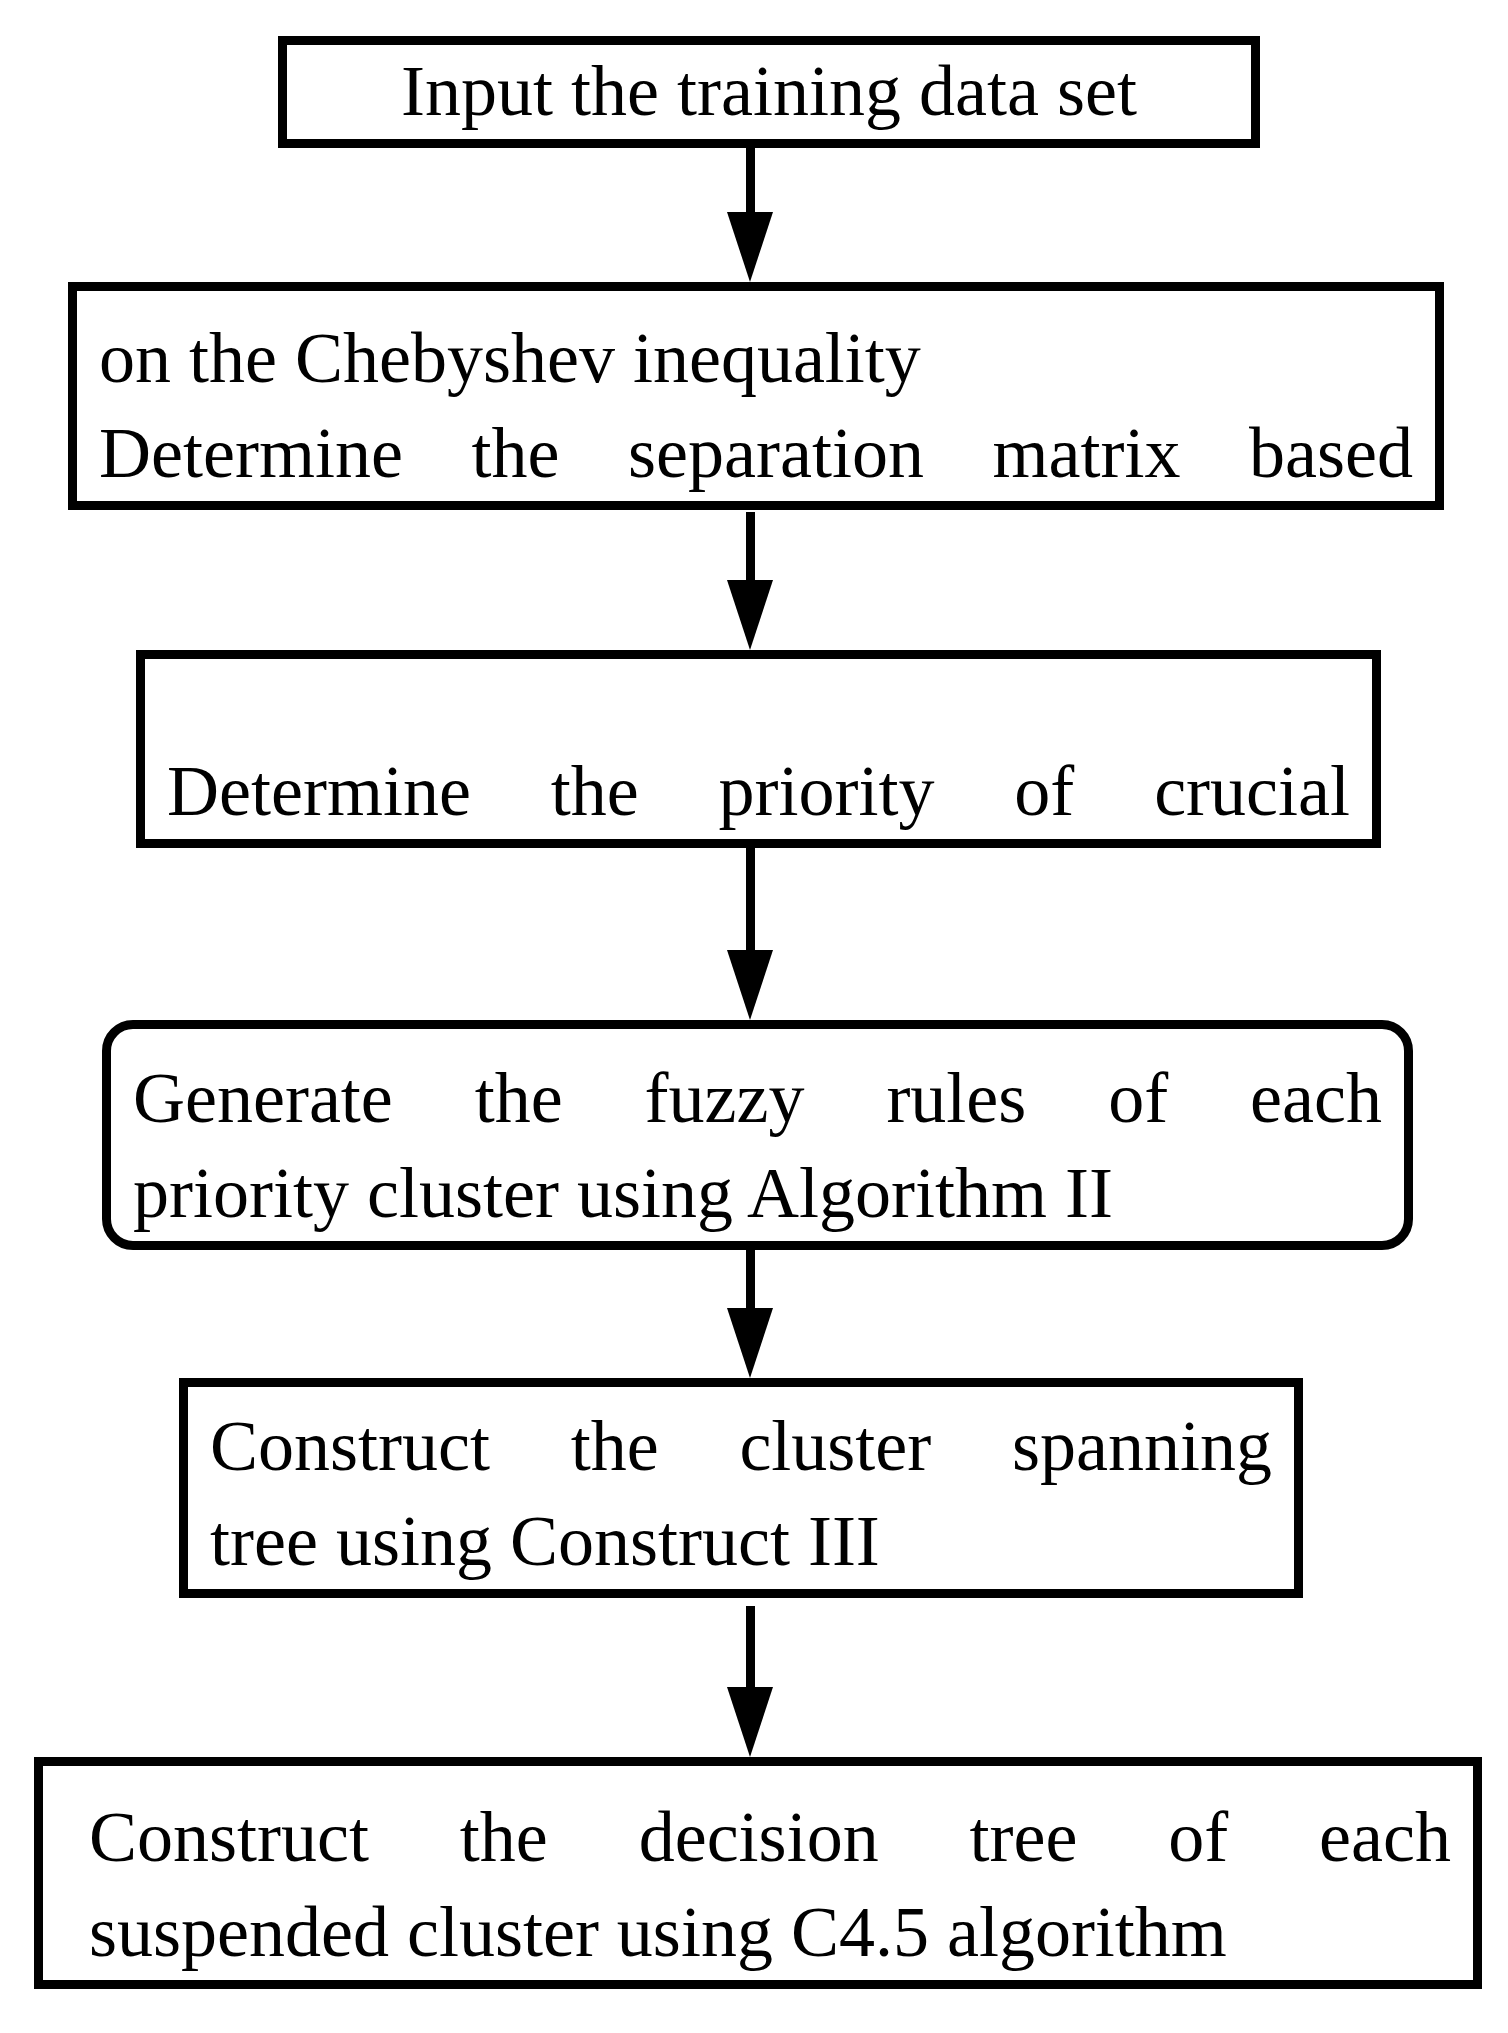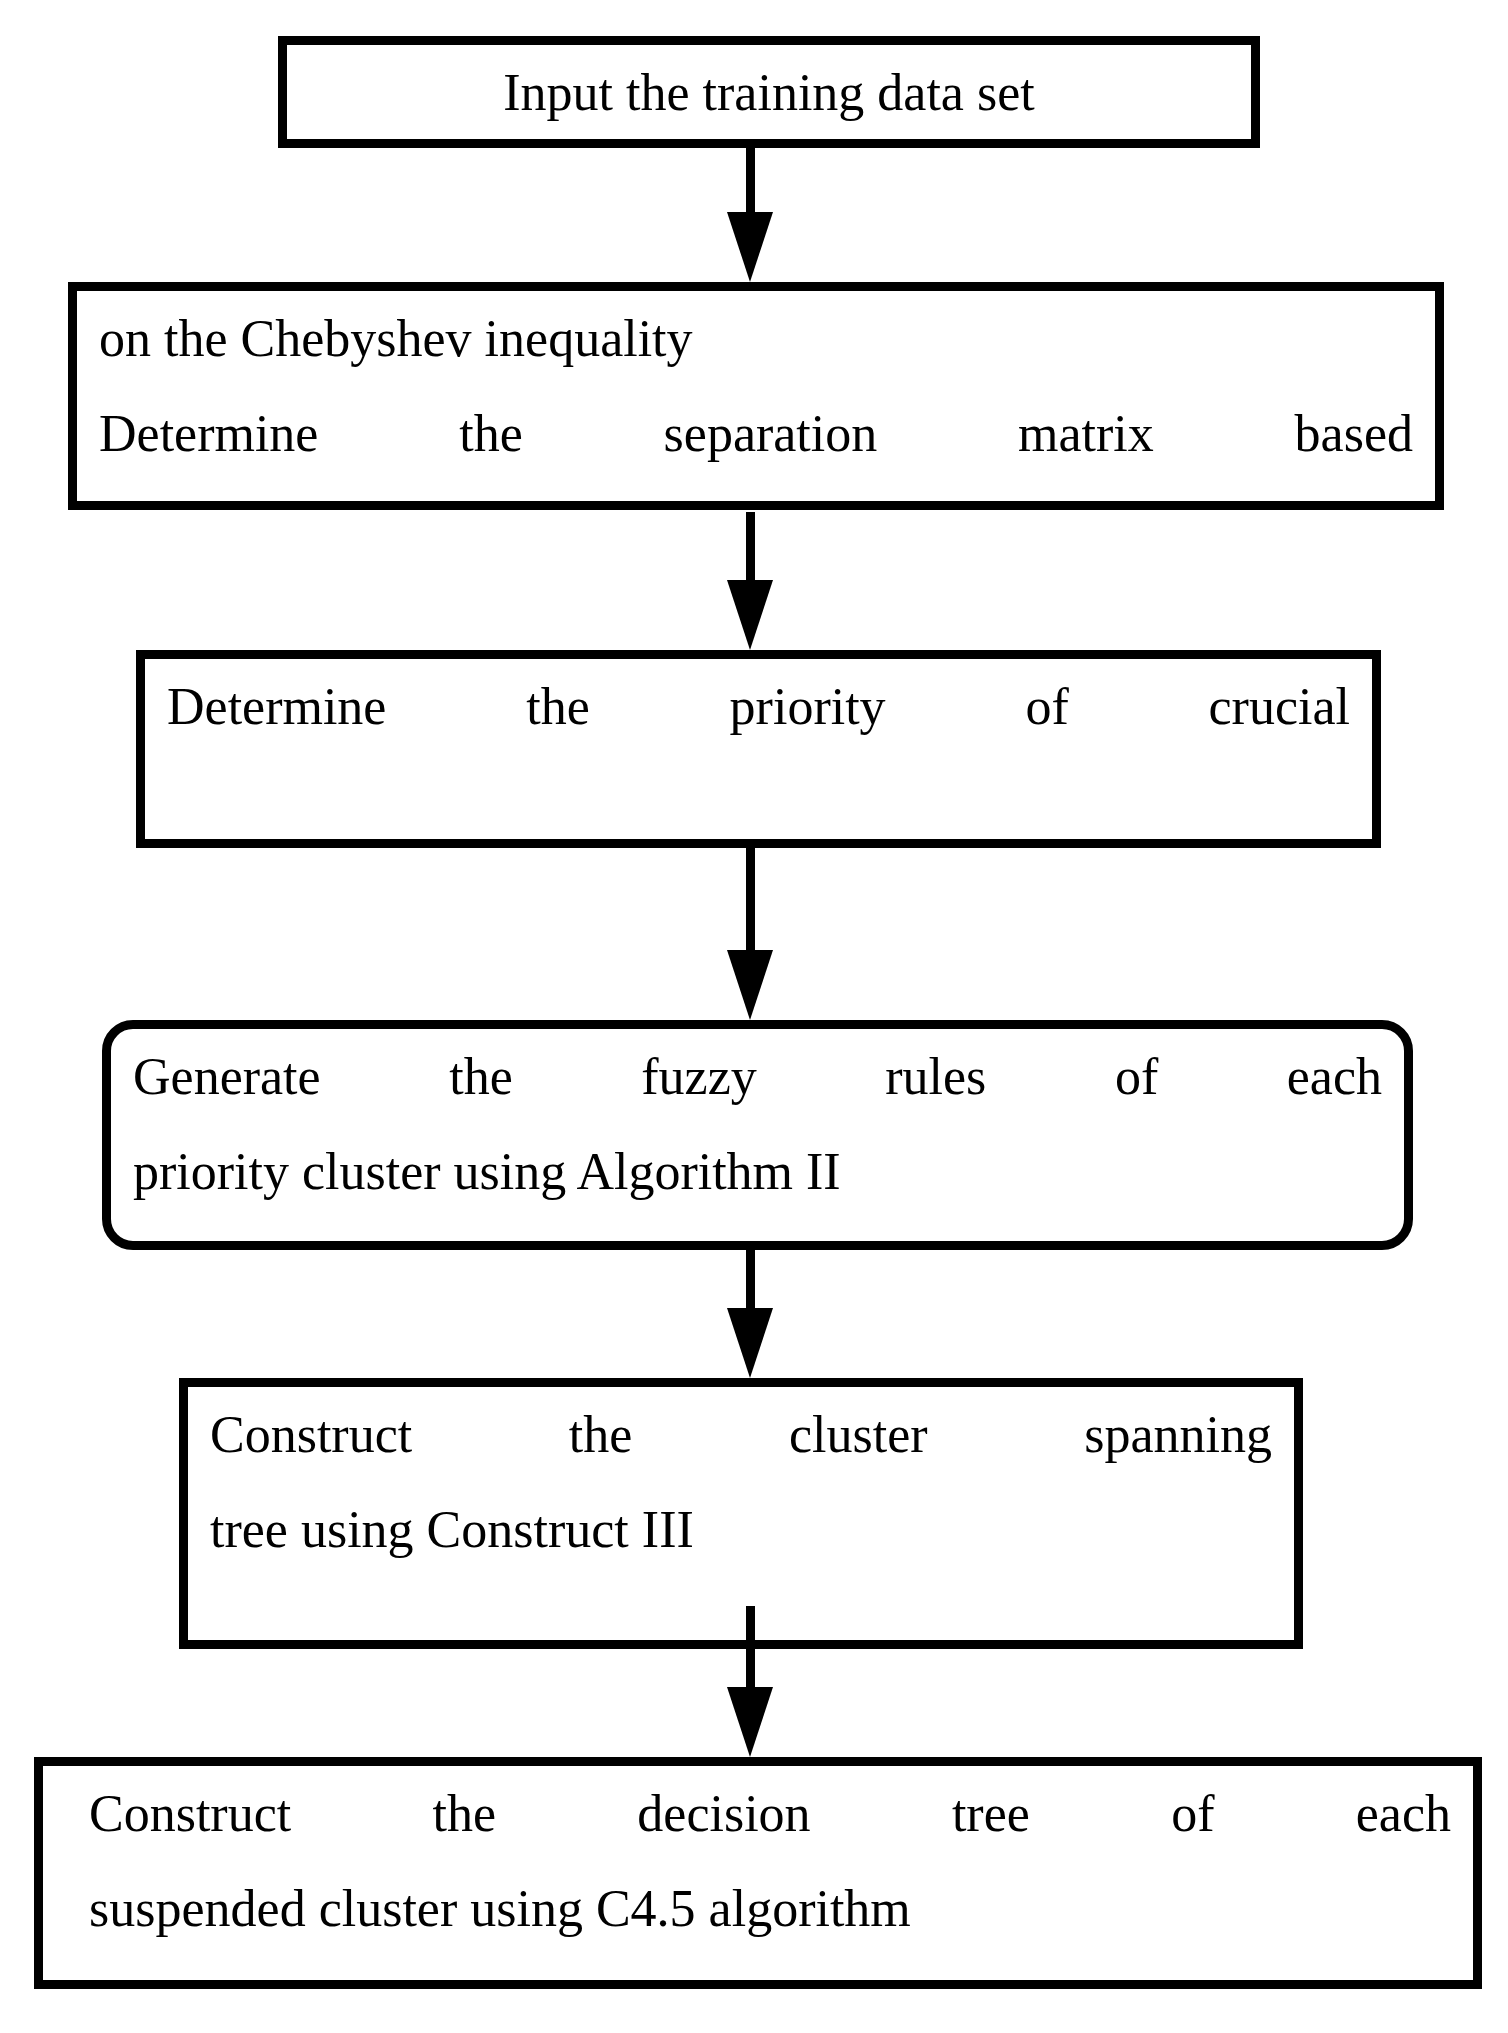--- a/index.html
+++ b/index.html
@@ -15,44 +15,44 @@
     font-family: "Liberation Serif", "DejaVu Serif", serif;
     color: #000000;
   }
   .flow-box {
     position: absolute;
     border: 9px solid #000000;
     background: #ffffff;
     box-sizing: border-box;
     display: flex;
     flex-direction: column;
-    justify-content: flex-start;
+    justify-content: flex-end;
     padding: 0 22px;
-    font-size: 52px;
+    font-size: 72px;
     line-height: 95px;
     white-space: nowrap;
   }
   .flow-box .line {
     display: block;
     white-space: normal;
     text-align: left;
   }
   .flow-box .line.center {
     text-align: center;
   }
   .flow-box .line.stretch {
     text-align: justify;
     text-align-last: justify;
   }
   
   .b1 { left: 278px;  top: 36px;   width: 982px;  height: 112px; }
   .b2 { left: 68px;   top: 282px;  width: 1376px; height: 228px; }
   .b3 { left: 136px;  top: 650px;  width: 1245px; height: 198px; }
   .b4 { left: 102px;  top: 1020px; width: 1311px; height: 230px; border-radius: 31px; }
-  .b5 { left: 179px;  top: 1378px; width: 1124px; height: 271px; }
+  .b5 { left: 179px;  top: 1378px; width: 1124px; height: 220px; }
   .b6 { left: 34px;   top: 1757px; width: 1448px; height: 232px; padding-left: 46px; }
 
   
   .flow-arrow {
     position: absolute;
     left: 704px;            
     width: 92px;
     display: flex;
     flex-direction: column;
     align-items: center;

